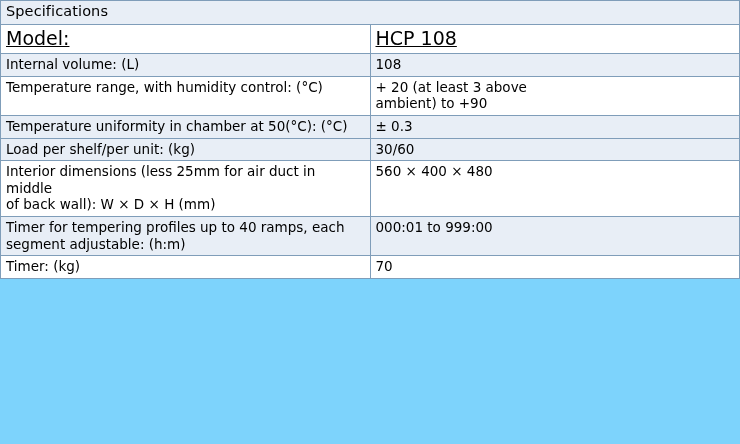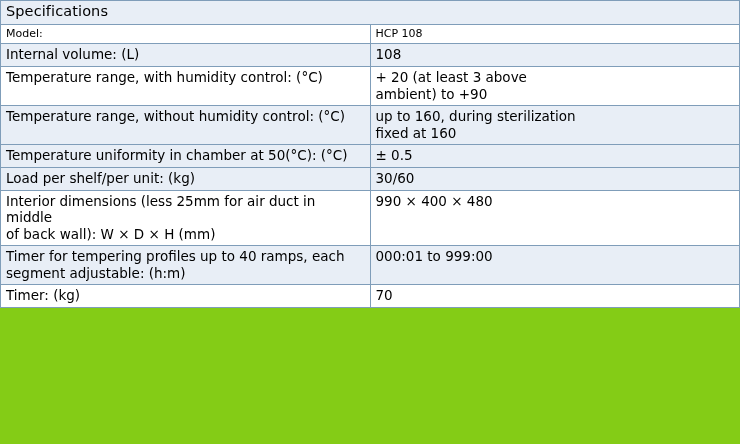--- a/index.html
+++ b/index.html
@@ -8,21 +8,21 @@
     background: #ffffff;
   }
   body {
     font-family: "DejaVu Sans", sans-serif;
     -webkit-font-smoothing: antialiased;
   }
   .spec-wrapper {
     width: 740px;
     height: 444px;
     box-sizing: border-box;
-    background: #84cc16;
+    background: #7dd3fc;
     position: relative;
     overflow: hidden;
   }
   table.spec-table {
     width: 740px;
     border-collapse: collapse;
     table-layout: fixed;
     font-size: 13.5px;
     color: #000000;
   }
@@ -48,21 +48,22 @@
     background: #ffffff;
   }
   td.label-col {
     width: 470px;
   }
   td.value-col {
     width: 268px;
   }
   td.model-label, td.model-value {
     font-weight: bold;
-    font-size: 11px;
+    font-size: 19px;
+    text-decoration: underline;
   }
   .line {
     display: block;
   }
 </style>
 </head>
 <body>
 
 <div class="spec-wrapper">
   <table class="spec-table">
@@ -94,50 +95,41 @@
           <td class="label-col">
             <span class="line">Temperature range, with humidity control: (°C)</span>
           </td>
           <td class="value-col">
             <span class="line">+ 20 (at least 3 above</span>
             <span class="line">ambient) to +90</span>
           </td>
         </tr>
         <tr class="row-alt">
           <td class="label-col">
-            <span class="line">Temperature range, without humidity control: (°C)</span>
-          </td>
-          <td class="value-col">
-            <span class="line">up to 160, during sterilization</span>
-            <span class="line">fixed at 160</span>
-          </td>
-        </tr>
-        <tr class="row-alt">
-          <td class="label-col">
             <span class="line">Temperature uniformity in chamber at 50(°C): (°C)</span>
           </td>
           <td class="value-col">
-            <span class="line">± 0.5</span>
+            <span class="line">± 0.3</span>
           </td>
         </tr>
         <tr class="row-alt">
           <td class="label-col">
             <span class="line">Load per shelf/per unit: (kg)</span>
           </td>
           <td class="value-col">
             <span class="line">30/60</span>
           </td>
         </tr>
         <tr class="row-plain">
           <td class="label-col">
             <span class="line">Interior dimensions (less 25mm for air duct in middle</span>
             <span class="line">of back wall): W × D × H (mm)</span>
           </td>
           <td class="value-col">
-            <span class="line">990 × 400 × 480</span>
+            <span class="line">560 × 400 × 480</span>
           </td>
         </tr>
         <tr class="row-alt">
           <td class="label-col">
             <span class="line">Timer for tempering profiles up to 40 ramps, each</span>
             <span class="line">segment adjustable: (h:m)</span>
           </td>
           <td class="value-col">
             <span class="line">000:01 to 999:00</span>
           </td>

